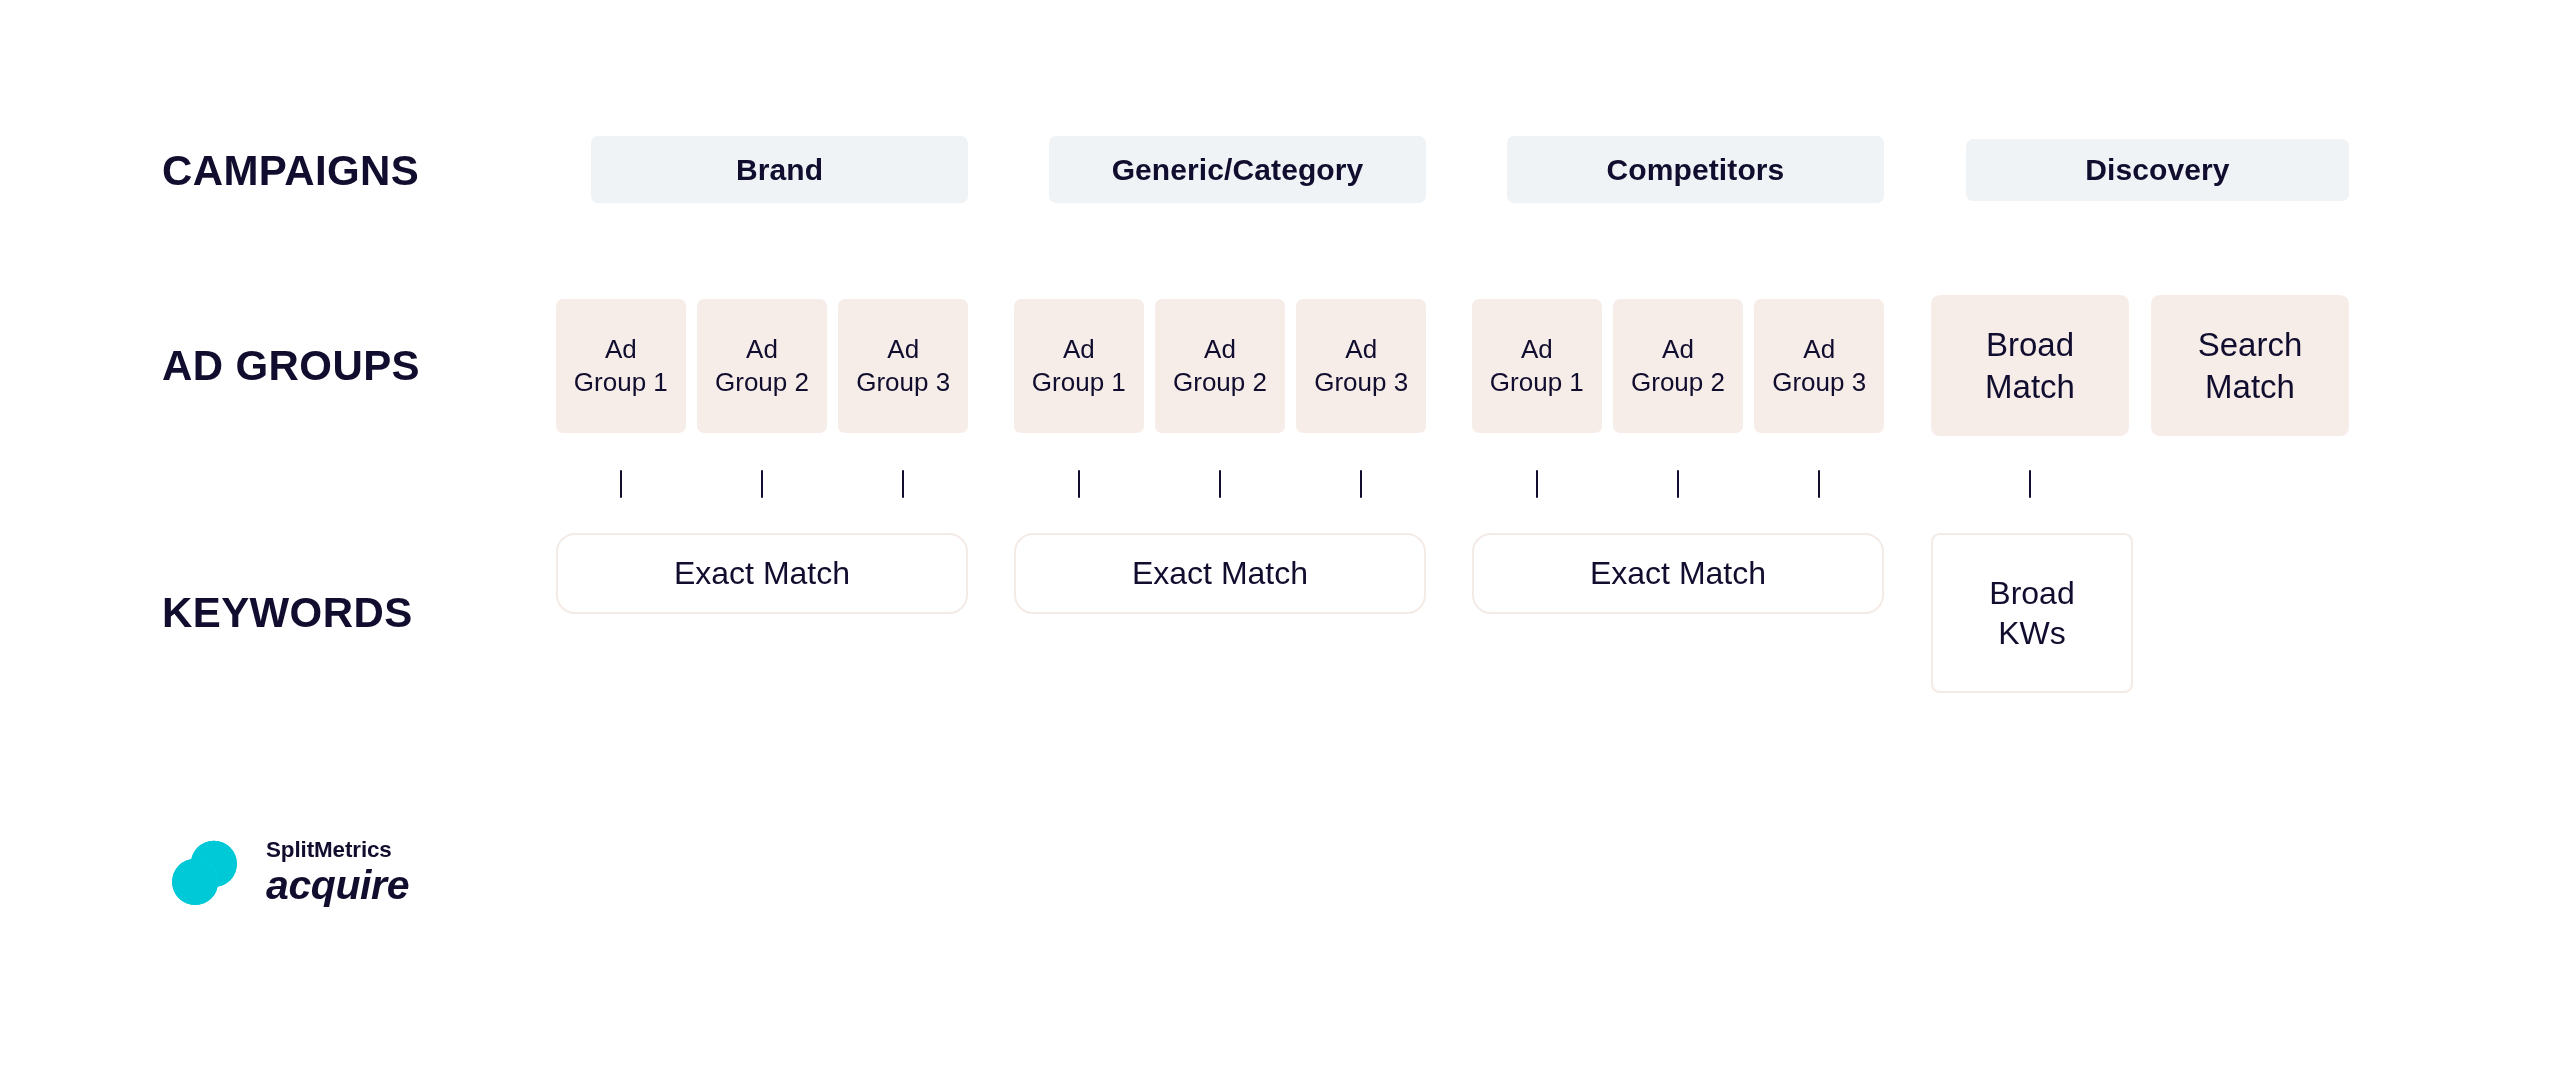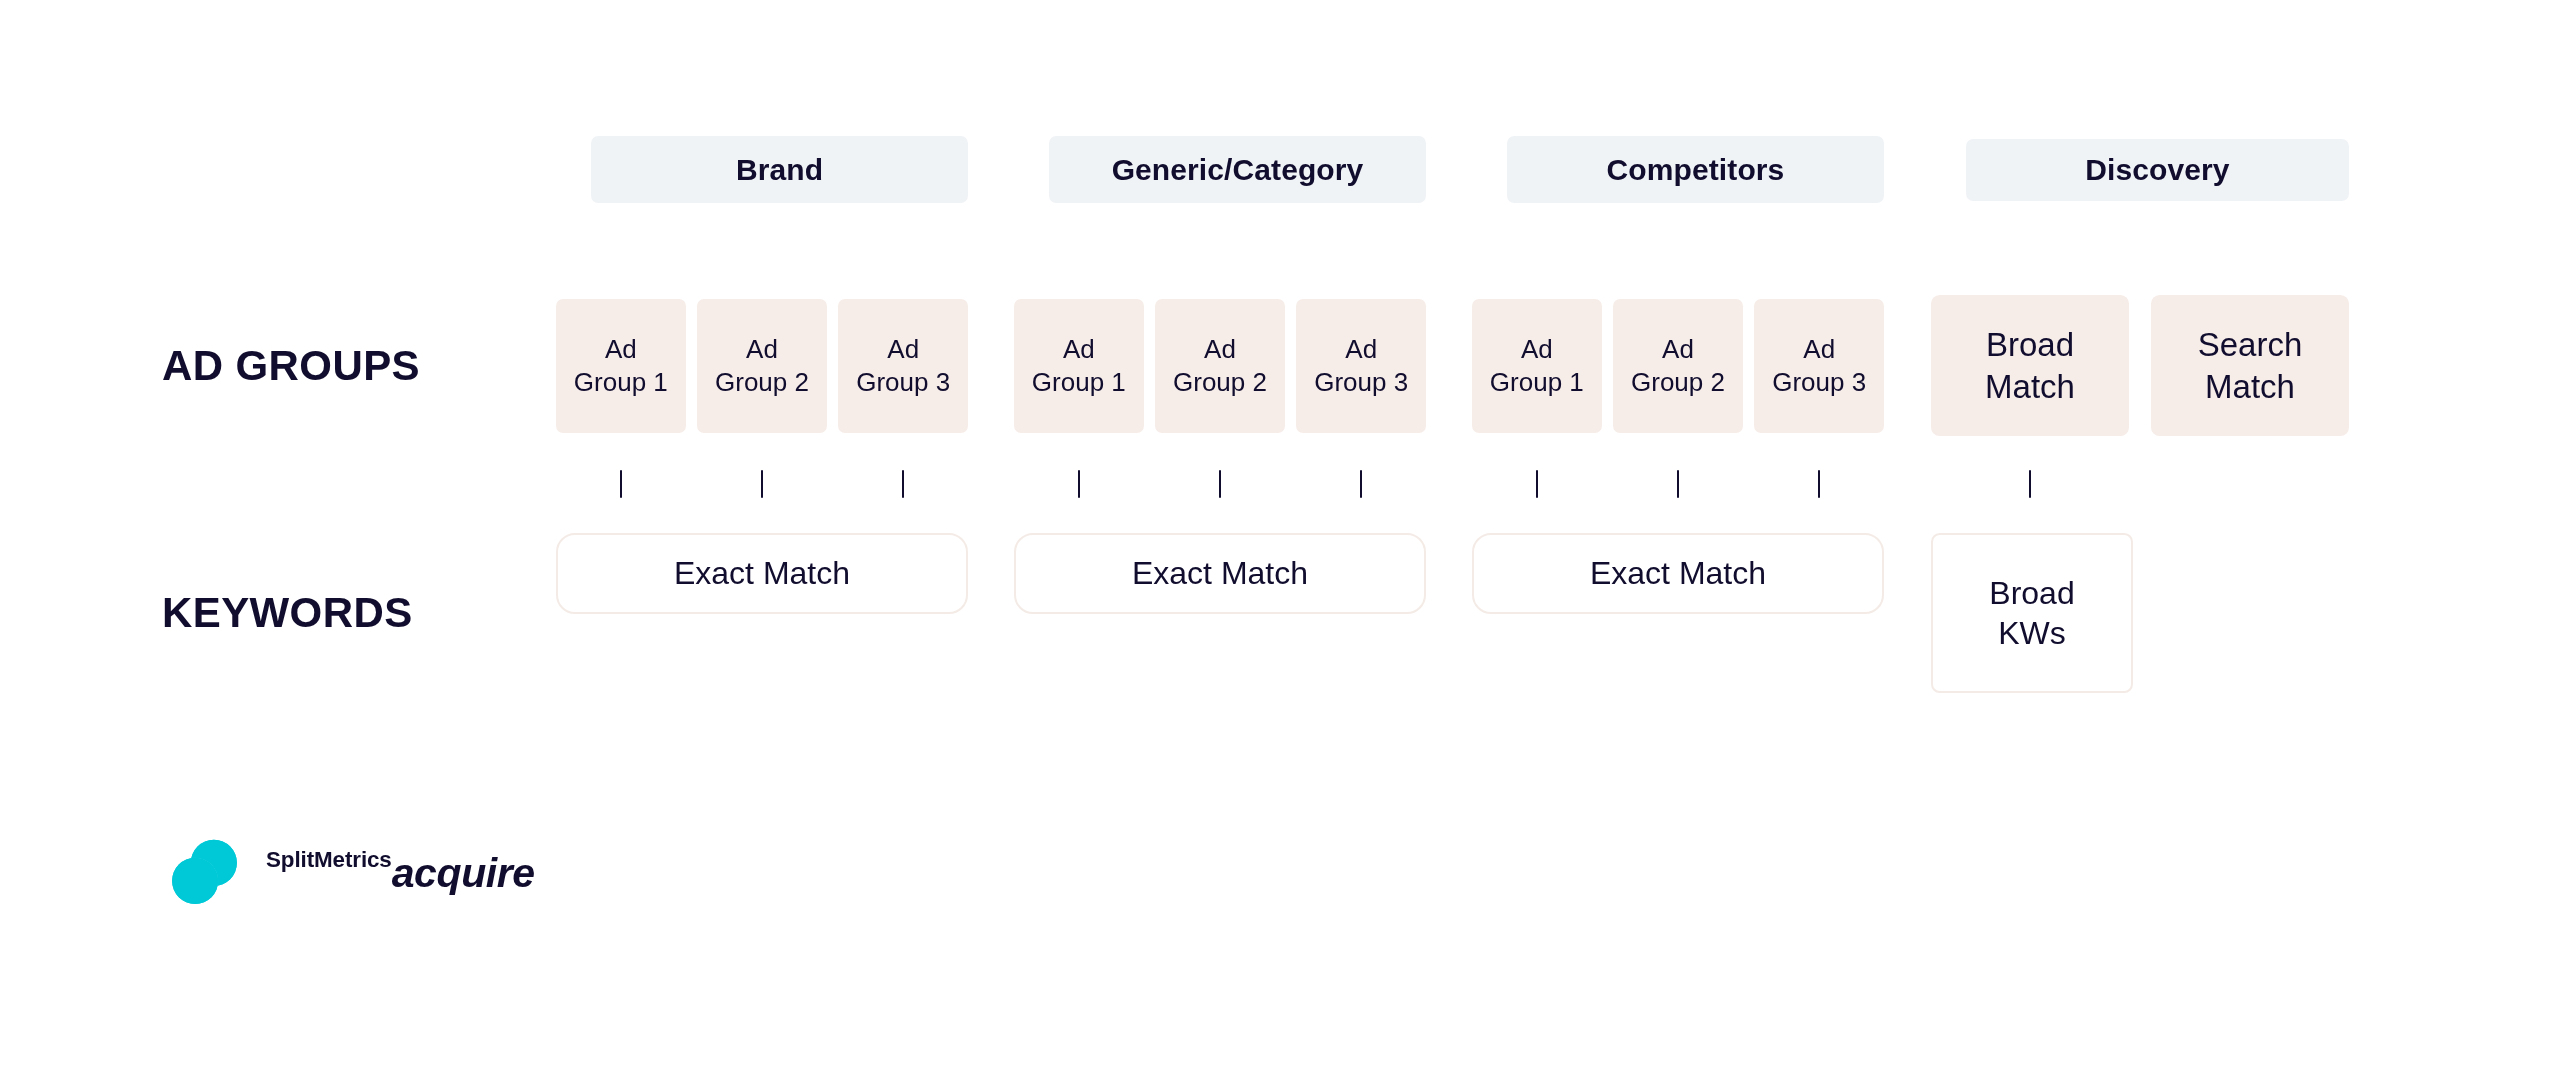--- a/index.html
+++ b/index.html
@@ -79,29 +79,30 @@
   }
   .keyword-card.wide{flex:1 1 0;}
   .keyword-card.narrow{width:198px;height:156px;border-radius:8.7px;}
   .keyword-label{font-size:32px;line-height:1.26;color:#110d2e;font-weight:normal;}
   #col-3 .keyword-card{height:156px;}
 
   
   .logo{position:absolute;left:162px;top:839px;display:flex;align-items:center;gap:19px;}
   .logo-mark{position:relative;width:85px;height:65px;}
   .logo-mark svg{display:block;}
-  .logo-text{display:flex;flex-direction:row;line-height:1;}
+  .logo-text{display:flex;flex-direction:column;line-height:1;}
   .logo-top{font-size:22.4px;font-weight:bold;color:#110d2e;letter-spacing:-0.1px;}
   .logo-bottom{font-size:41px;font-weight:bold;color:#110d2e;letter-spacing:-0.4px;margin-top:3.6px;font-style:italic;}
 </style>
 </head>
 <body>
 
 <div class="canvas">
 
+  <div class="row-label" id="lbl-campaigns">CAMPAIGNS</div>
   <div class="row-label" id="lbl-adgroups">AD GROUPS</div>
   <div class="row-label" id="lbl-keywords">KEYWORDS</div>
 
   <div class="cols">
 
     <div class="col" id="col-0">
       <div class="campaign-card">
         <span class="campaign-label">Brand</span>
       </div>
 

